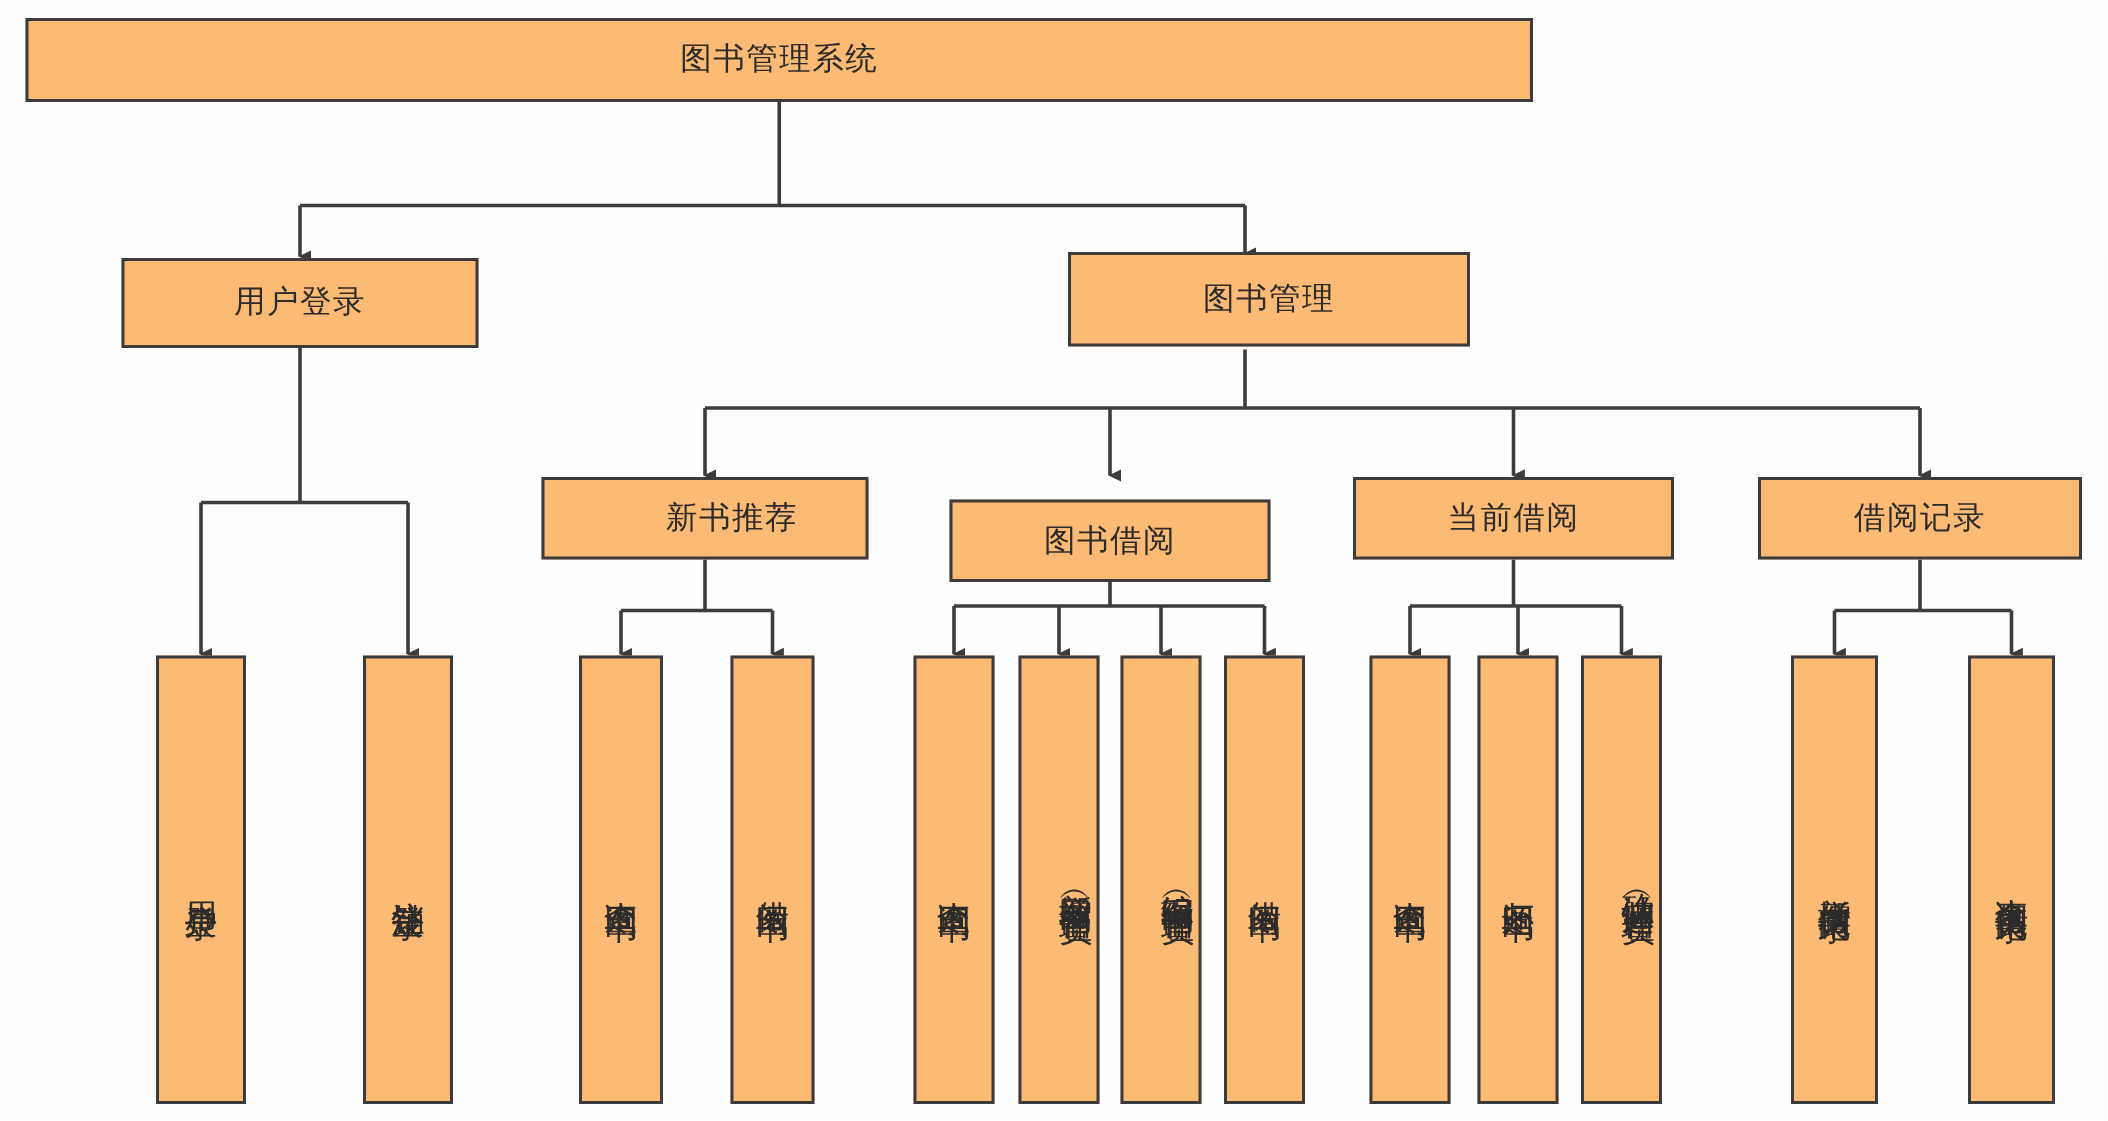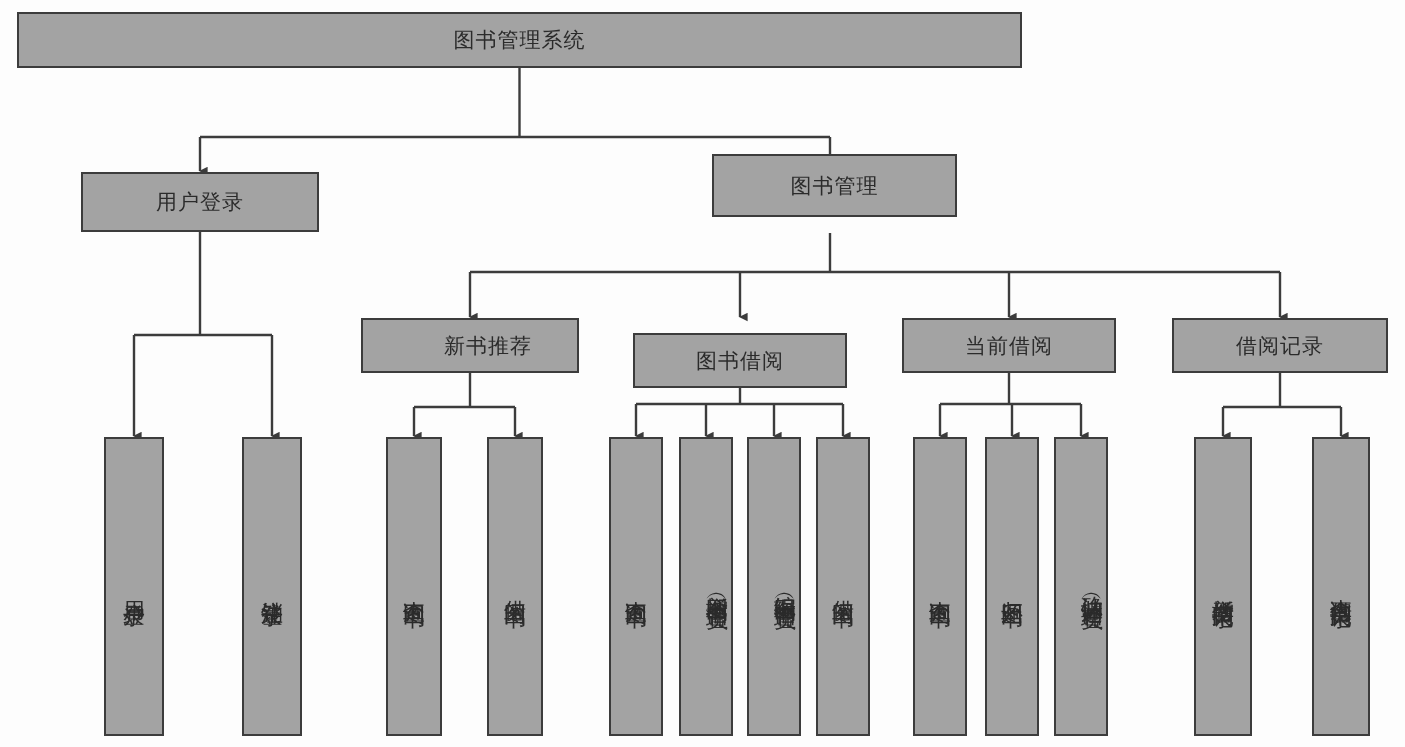--- a/index.html
+++ b/index.html
@@ -22,21 +22,21 @@
     position: absolute;
     left: 0;
     top: 0;
     width: 1405px;
     height: 747px;
     pointer-events: none;
   }
   .node {
     position: absolute;
     box-sizing: border-box;
-    background: #a3a3a3;
+    background: #fdba74;
     border: 2px solid #3c3c3c;
     display: flex;
     align-items: center;
     justify-content: center;
     color: #2b2b2b;
   }
   .node.horizontal {
     font-size: 21px;
     letter-spacing: 1px;
     line-height: 1.2;
@@ -116,21 +116,21 @@
       </g>
   </svg>
 
   <div id="node-layer">
       <div class="node horizontal" style="left: 17px; top: 12px; width: 1005px; height: 56px;">
         <span class="node-label">图书管理系统</span>
       </div>
       <div class="node horizontal" style="left: 81px; top: 172px; width: 238px; height: 60px;">
         <span class="node-label">用户登录</span>
       </div>
-      <div class="node horizontal" style="left: 712px; top: 154px; width: 245px; height: 63px;">
+      <div class="node horizontal" style="left: 712px; top: 168px; width: 268px; height: 63px;">
         <span class="node-label">图书管理</span>
       </div>
       <div class="node horizontal" style="left: 361px; top: 318px; width: 218px; height: 55px; padding-left: 36px;">
         <span class="node-label">新书推荐</span>
       </div>
       <div class="node horizontal" style="left: 633px; top: 333px; width: 214px; height: 55px;">
         <span class="node-label">图书借阅</span>
       </div>
       <div class="node horizontal" style="left: 902px; top: 318px; width: 214px; height: 55px; text-align: center;">
         <span class="node-label">当前借阅</span>

